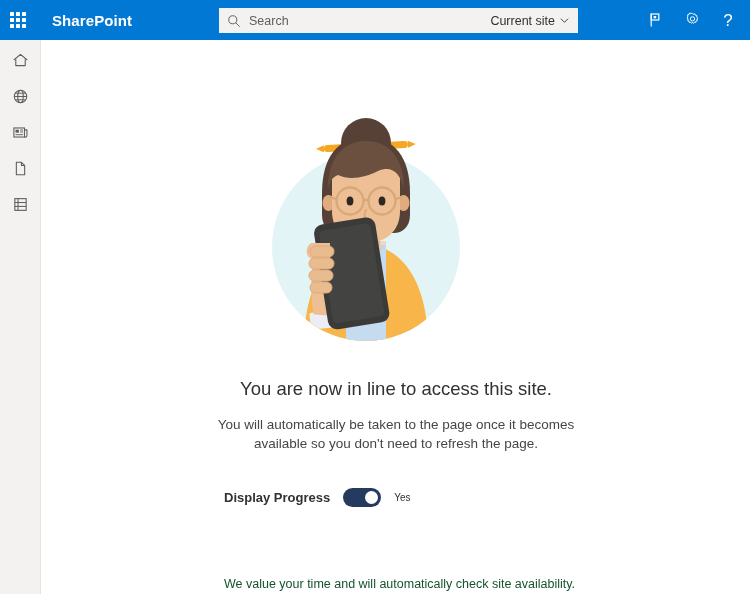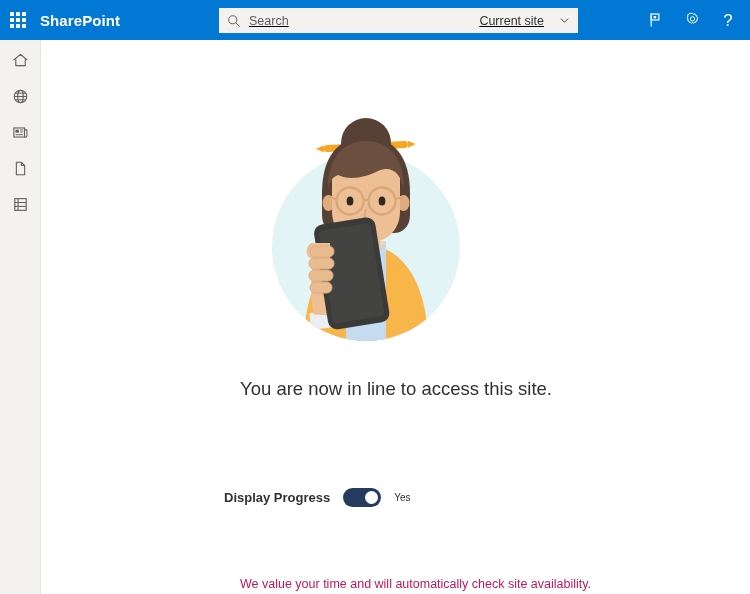--- a/index.html
+++ b/index.html
@@ -50,35 +50,34 @@
     height: 4px;
     background: #ffffff;
     border-radius: 0.5px;
   }
 
   .suite-brand {
     color: #ffffff;
     font-size: 15px;
     font-weight: bold;
     letter-spacing: 0.1px;
-    margin-left: 4px;
+    margin-left: 16px;
     cursor: pointer;
     white-space: nowrap;
   }
 
   .searchwrap {
     position: absolute;
     left: 219px;
     top: 8px;
     width: 359px;
     height: 25px;
     background: #f3f2f1;
     display: flex;
     align-items: center;
-    text-decoration: underline;
   }
   .search-icon {
     width: 30px;
     height: 25px;
     display: flex;
     align-items: center;
     justify-content: center;
     flex: 0 0 auto;
   }
   .search-input {
@@ -89,21 +88,21 @@
     font-size: 12.5px;
     color: #323130;
     flex: 1 1 auto;
     height: 23px;
     padding: 0;
   }
   .search-input::placeholder { color: #605e5c; opacity: 1; }
   .scope {
     display: flex;
     align-items: center;
-    gap: 16px;
+    gap: 5px;
     font-size: 12.5px;
     color: #323130;
     padding-right: 9px;
     cursor: pointer;
     white-space: nowrap;
   }
 
   .suite-actions {
     position: absolute;
     right: 4px;
@@ -219,22 +218,21 @@
   .toggle-state {
     font-size: 10px;
     color: #323130;
   }
 
   .notice {
     position: absolute;
     left: 182px;
     top: 537px;
     font-size: 12.5px;
-    color: #be185d;
-    margin-left: 16px;
+    color: #14532d;
   }
 </style>
 </head>
 <body>
 
 <div id="app">
 
   <div class="suitebar">
 
     <div class="waffle">
@@ -412,20 +410,21 @@
           <rect x="43" y="143" width="25" height="11" rx="5.5"></rect>
           <rect x="43" y="155" width="24" height="11" rx="5.5"></rect>
           <rect x="44" y="167" width="22" height="11" rx="5.5"></rect>
         </g>
         <path d="M50 126 C42 130 40 142 44 150 L44 186 C44 196 52 200 58 196 L58 132 Z" fill="#eebf95" opacity="0.0"></path>
       </svg>
     </div>
 
     <div class="headline">You are now in line to access this site.</div>
 
+    <div class="subtext">You will automatically be taken to the page once it becomes available so you don't need to refresh the page.</div>
 
     <div class="toggle-row">
       <span class="toggle-label">Display Progress</span>
       <span class="toggle">
         <span class="knob"></span>
       </span>
       <span class="toggle-state">Yes</span>
     </div>
 
     <div class="notice">We value your time and will automatically check site availability.</div>

